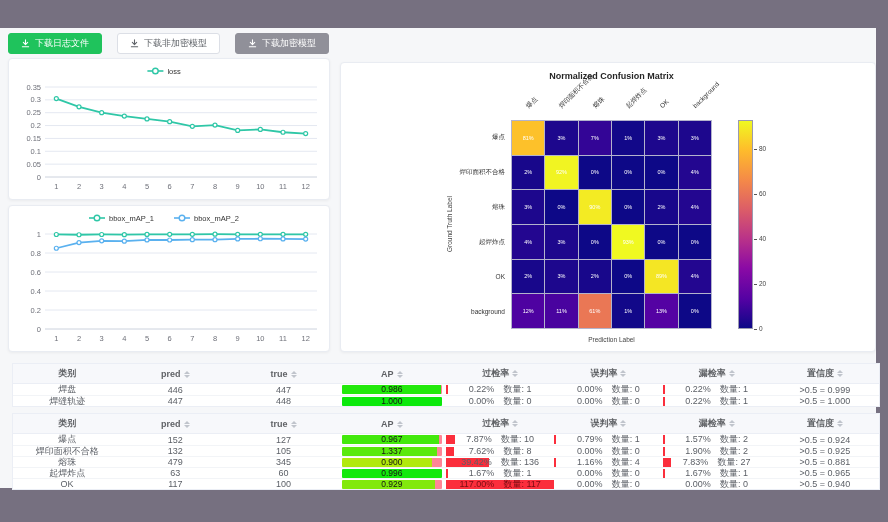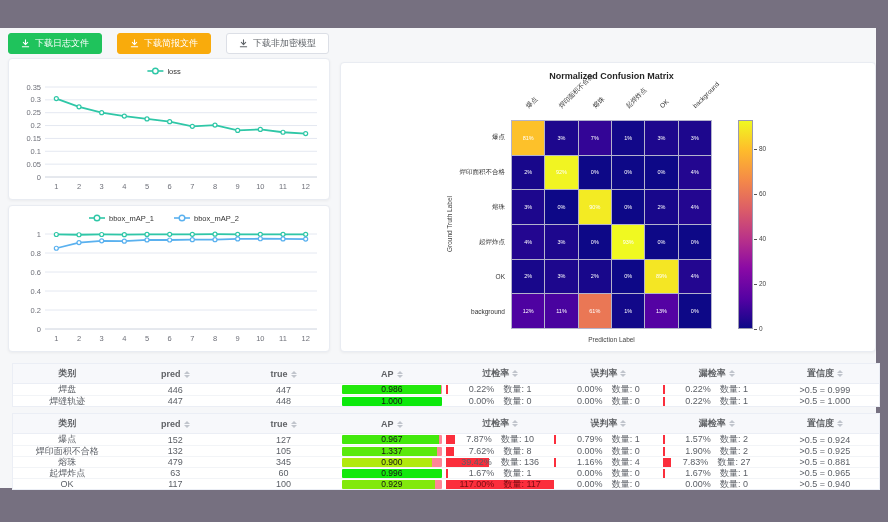--- a/index.html
+++ b/index.html
@@ -51,31 +51,31 @@
 <body>
 
 <div class="content">
   <div class="toolbar">
     <button class="btn" style="background: rgb(31, 195, 92); color: rgb(255, 255, 255); border-color: rgb(31, 195, 92);">
       <svg width="9" height="9" viewBox="0 0 10 10">
           <path d="M5 1v5M2.6 3.8 5 6.2 7.4 3.8M1.5 8.6h7" stroke="currentColor" stroke-width="1.2" fill="none" stroke-linecap="round" stroke-linejoin="round"></path>
         </svg>
       <span>下载日志文件</span>
     </button>
-    <button class="btn" style="background: rgb(249, 171, 12); color: rgb(255, 255, 255); border-color: rgb(249, 171, 12);">
-      <svg width="9" height="9" viewBox="0 0 10 10">
-          <path d="M5 1v5M2.6 3.8 5 6.2 7.4 3.8M1.5 8.6h7" stroke="currentColor" stroke-width="1.2" fill="none" stroke-linecap="round" stroke-linejoin="round"></path>
-        </svg>
-      <span>下载简报文件</span>
-    </button>
     <button class="btn" style="background: rgb(255, 255, 255); color: rgb(95, 99, 104); border-color: rgb(220, 223, 230);">
       <svg width="9" height="9" viewBox="0 0 10 10">
           <path d="M5 1v5M2.6 3.8 5 6.2 7.4 3.8M1.5 8.6h7" stroke="currentColor" stroke-width="1.2" fill="none" stroke-linecap="round" stroke-linejoin="round"></path>
         </svg>
       <span>下载非加密模型</span>
+    </button>
+    <button class="btn" style="background: rgb(144, 144, 153); color: rgb(255, 255, 255); border-color: rgb(144, 144, 153);">
+      <svg width="9" height="9" viewBox="0 0 10 10">
+          <path d="M5 1v5M2.6 3.8 5 6.2 7.4 3.8M1.5 8.6h7" stroke="currentColor" stroke-width="1.2" fill="none" stroke-linecap="round" stroke-linejoin="round"></path>
+        </svg>
+      <span>下载加密模型</span>
     </button>
   </div>
 
   <div class="card" id="card-loss"><svg width="320" height="140">
         <line x1="36" x2="308" y1="118" y2="118" stroke="#ccd2dd" stroke-width="1"></line>
         <text x="32" y="120.5" text-anchor="end" font-size="7.5" fill="#6e7079">0</text>
         <line x1="36" x2="308" y1="105.14285714285714" y2="105.14285714285714" stroke="#e4e8f1" stroke-width="1"></line>
         <text x="32" y="107.64285714285714" text-anchor="end" font-size="7.5" fill="#6e7079">0.05</text>
         <line x1="36" x2="308" y1="92.28571428571428" y2="92.28571428571428" stroke="#e4e8f1" stroke-width="1"></line>
         <text x="32" y="94.78571428571428" text-anchor="end" font-size="7.5" fill="#6e7079">0.1</text>

